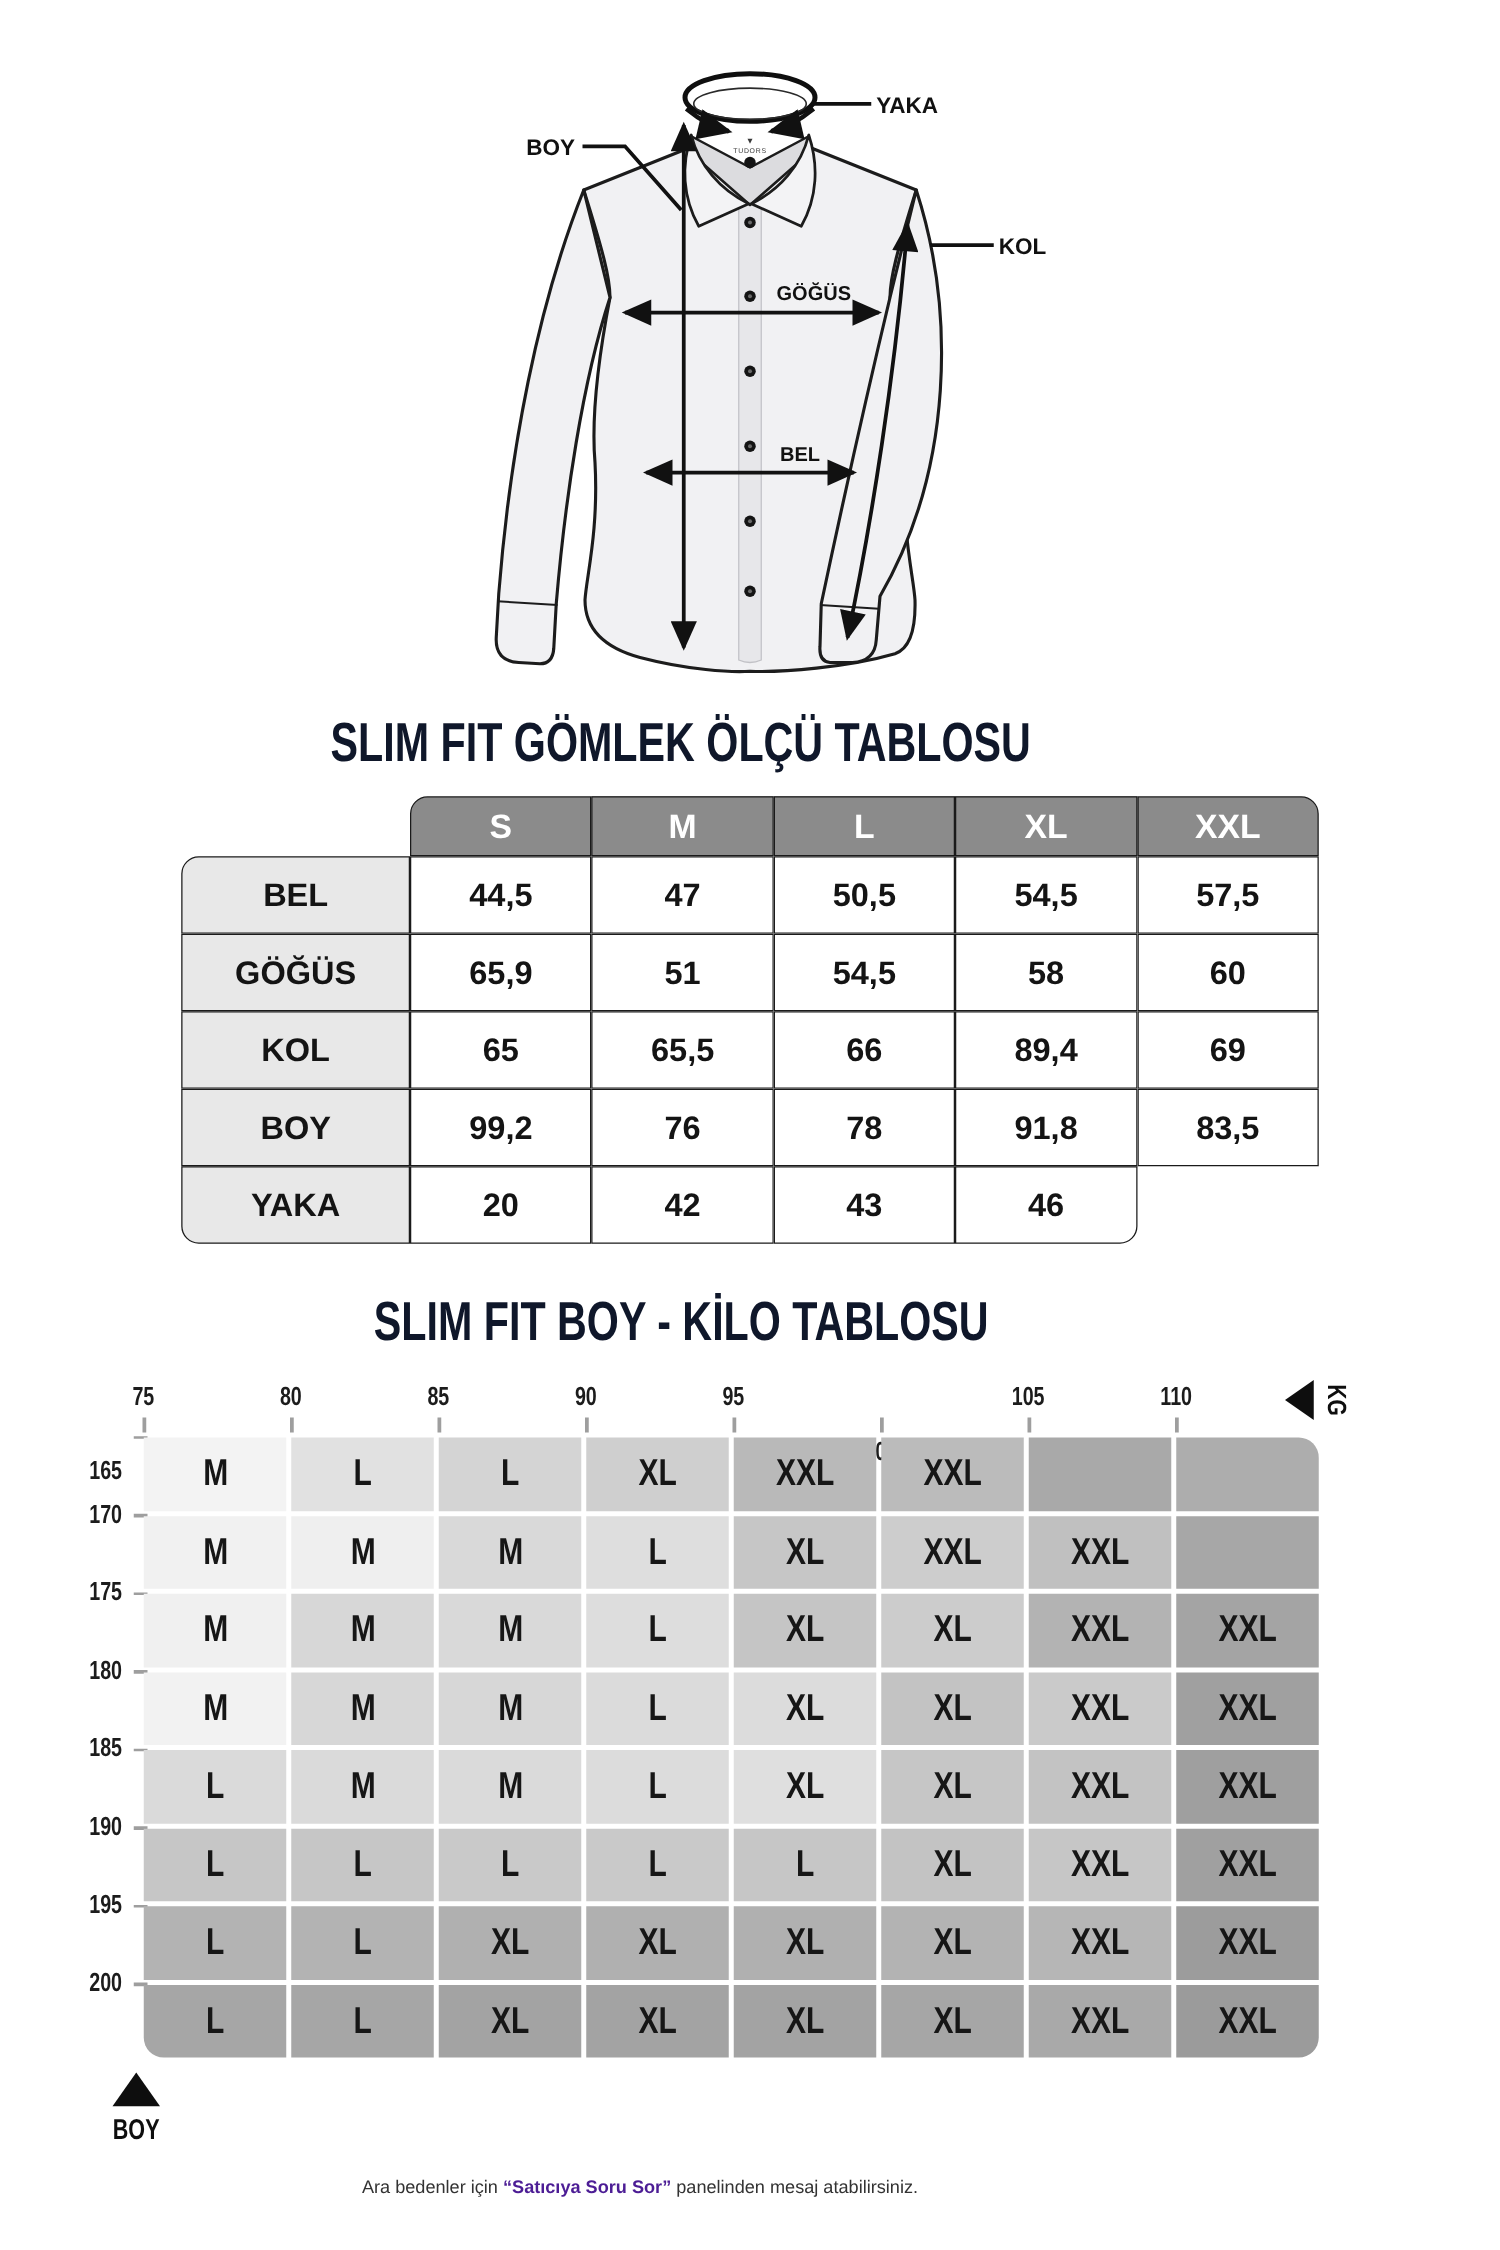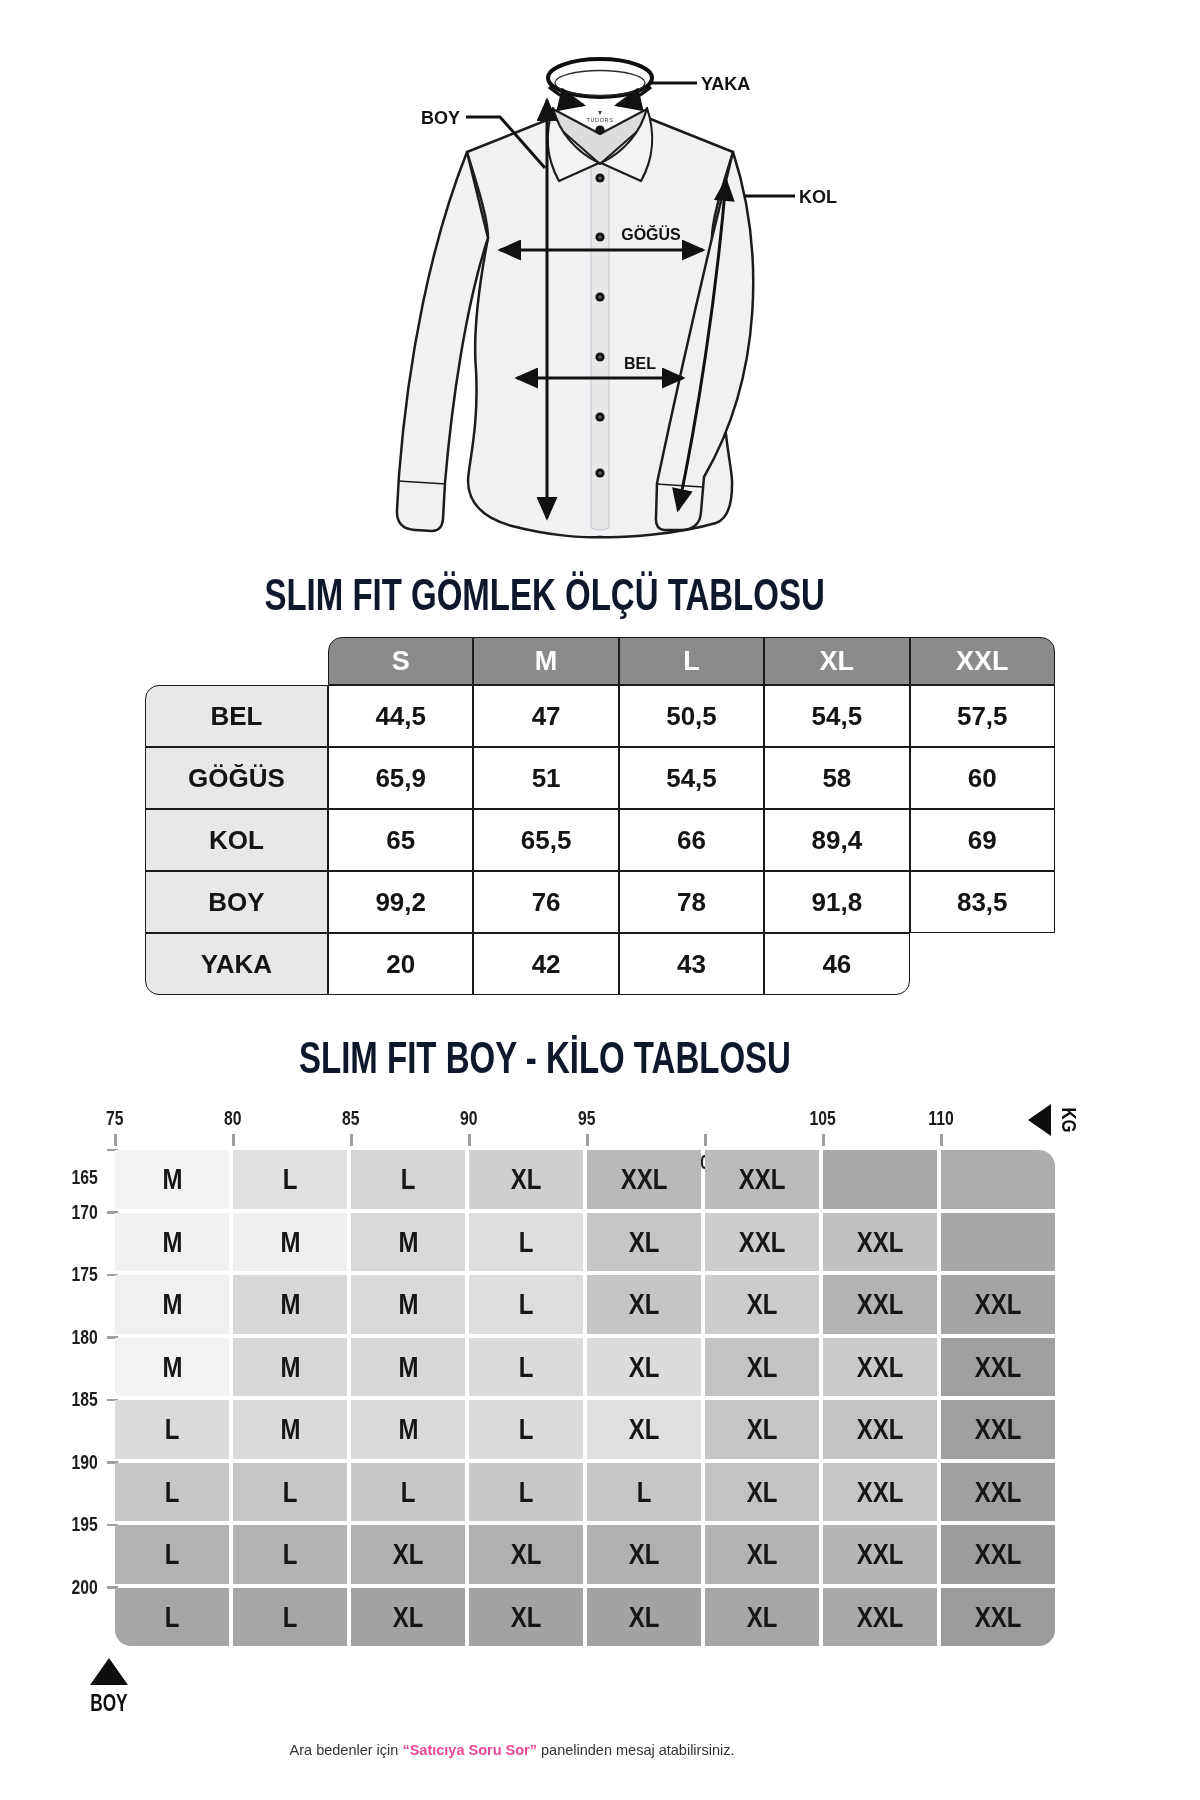--- a/index.html
+++ b/index.html
@@ -48,21 +48,21 @@
   .kg-txt span{transform:rotate(90deg) scaleX(.8);}
 
   .boy-tri{position:absolute;left:90px;top:1658px;width:0;height:0;
            border-left:19px solid transparent;border-right:19px solid transparent;
            border-bottom:27px solid #0e0e0e;}
   .boy-txt{position:absolute;left:66px;top:1690px;width:86px;text-align:center;
            font-size:23px;font-weight:bold;color:#0e0e0e;}
 
   .footer{position:absolute;left:112px;top:1742px;width:800px;text-align:center;
           font-size:14.5px;color:#333333;}
-  .footer b{color:#ec4899;}
+  .footer b{color:#4c1d95;}
 
   svg text{font-family:"Liberation Sans","DejaVu Sans",sans-serif;}
 </style>
 </head>
 <body>
 
 <div id="page">
 
   <svg style="position:absolute;left:330px;top:30px;" width="540" height="520" viewBox="330 30 540 520">
     <defs>

